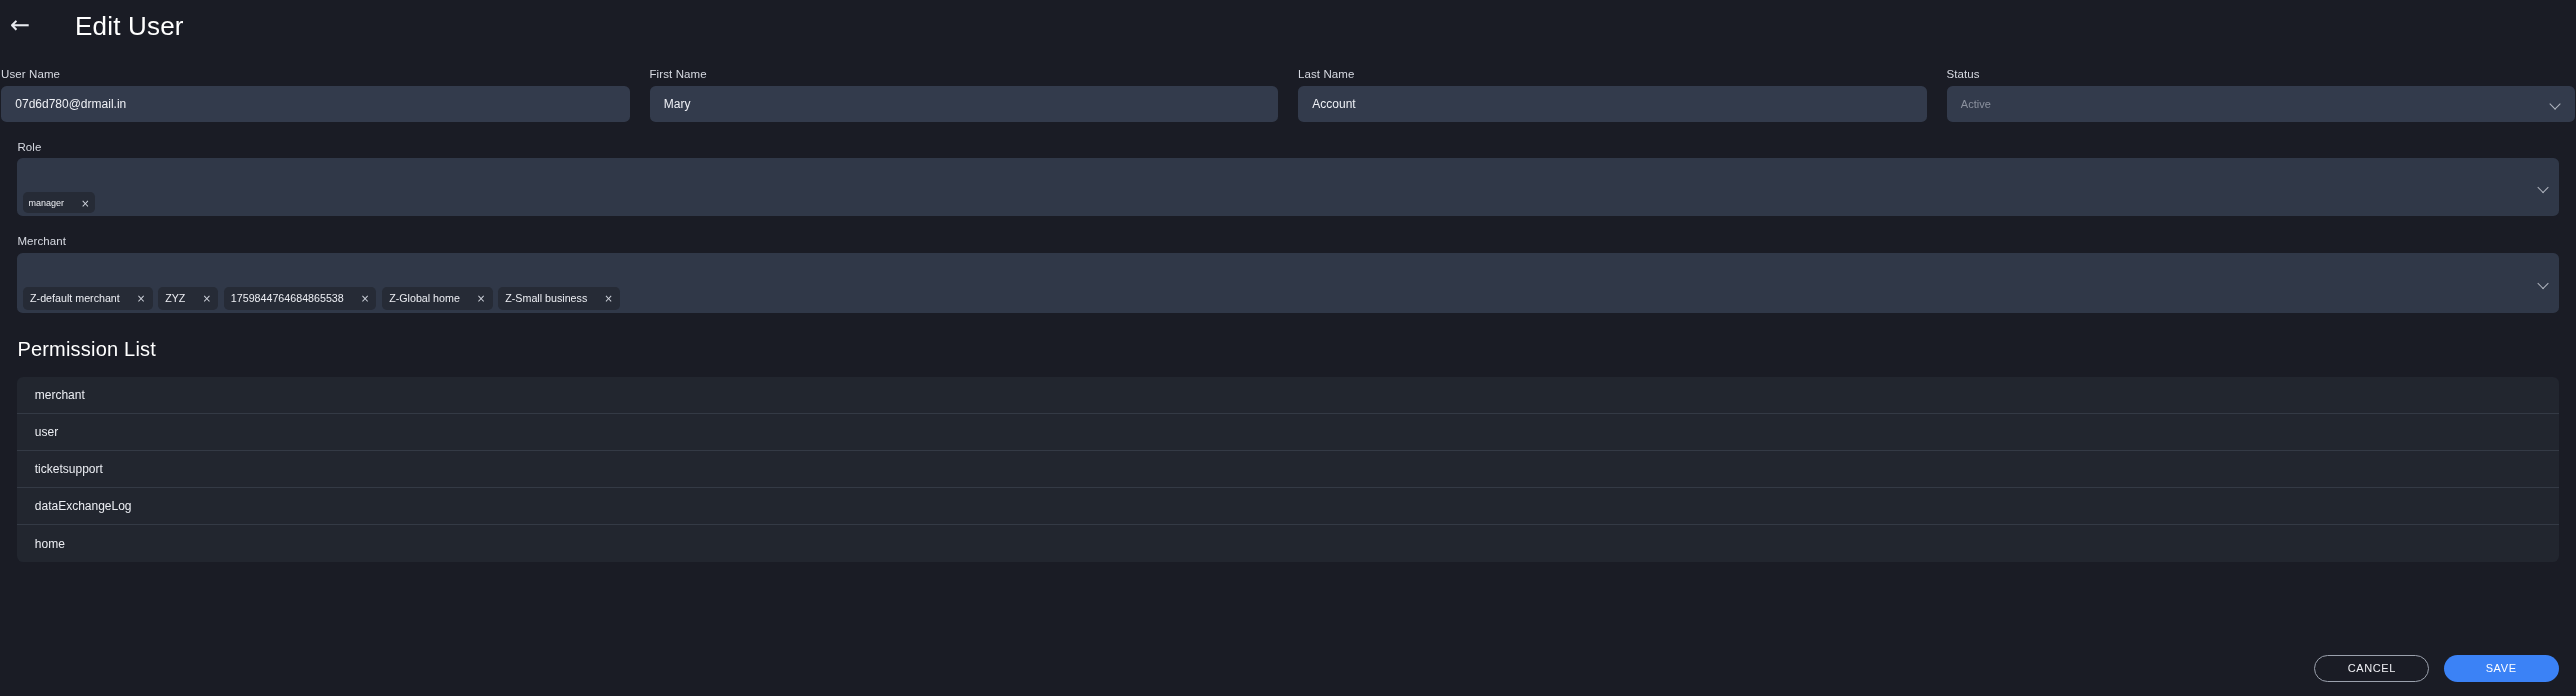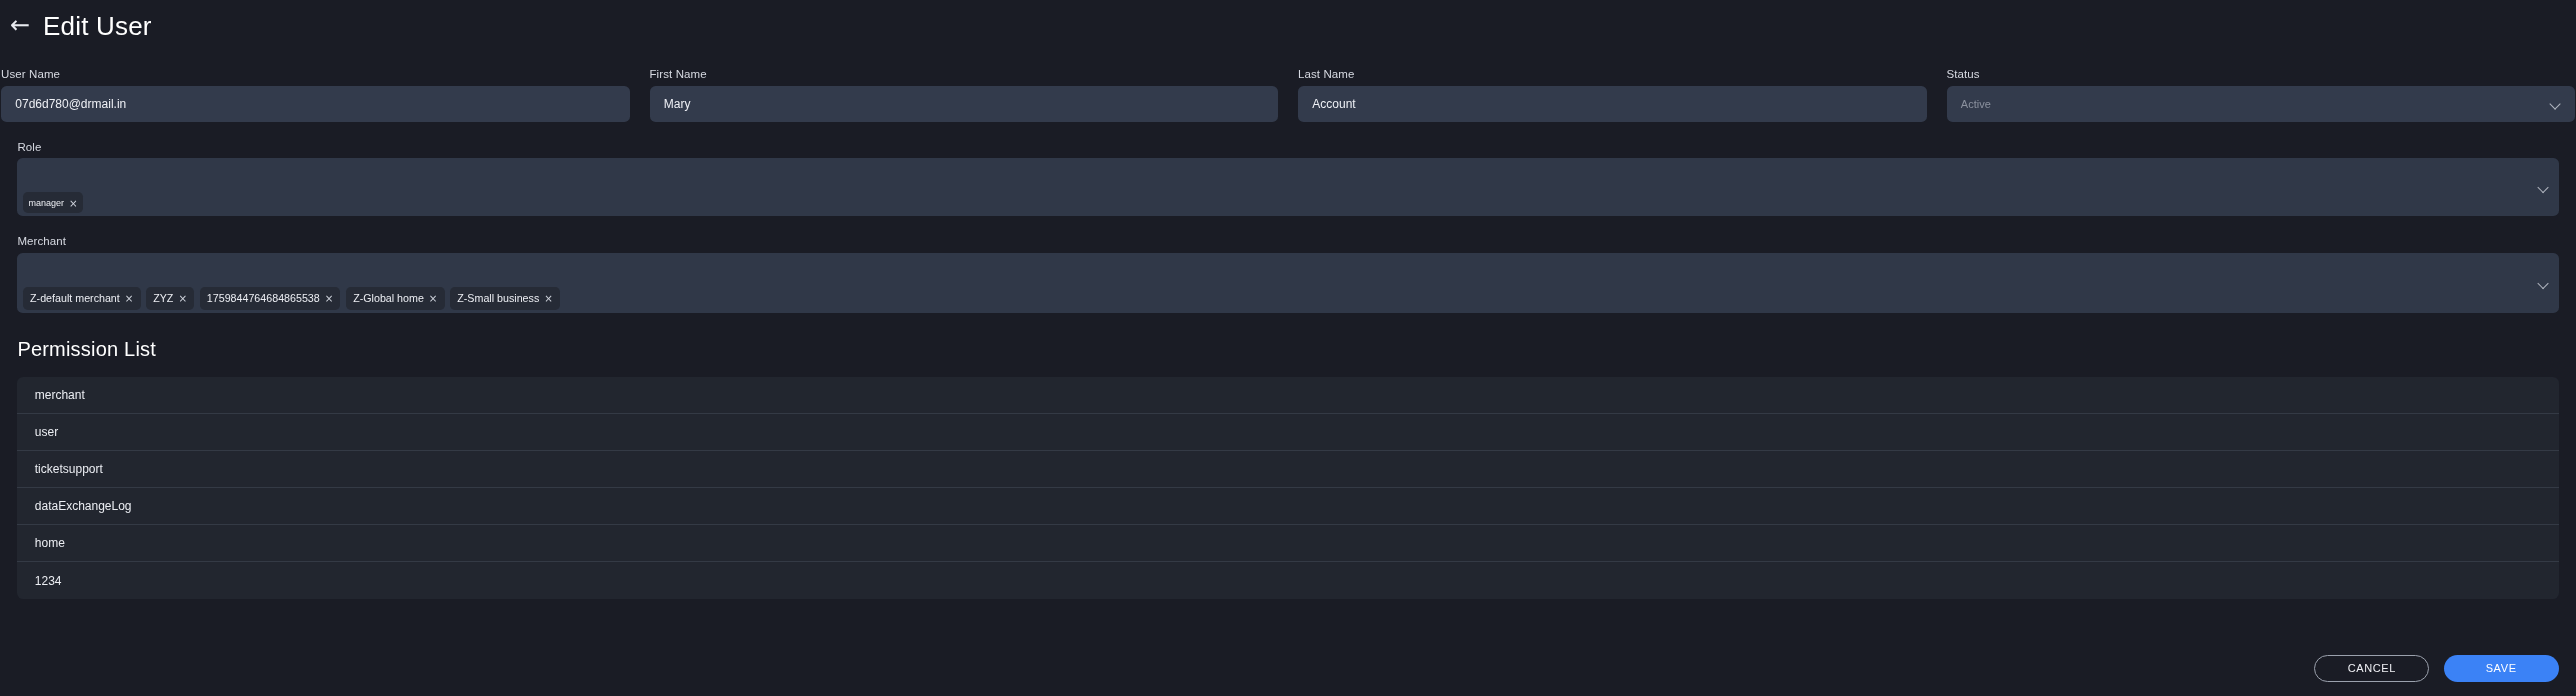--- a/index.html
+++ b/index.html
@@ -30,20 +30,21 @@
     cursor: pointer;
     font-family: "DejaVu Sans", sans-serif;
     position: relative;
     top: -1.6px;
   }
   .page-title {
     font-size: 26px;
     font-weight: 400;
     letter-spacing: 0.2px;
     color: #ffffff;
+    margin-left: 32px;
   }
 
   
   .form-row {
     display: flex;
     gap: 20px;
     padding: 0 1px;
     margin-top: 24px;
     align-items: flex-end;
   }
@@ -102,21 +103,21 @@
     gap: 5.6px;
     flex-wrap: nowrap;
     overflow: hidden;
   }
   .chip {
     background: #262b36;
     border-radius: 4.8px;
     height: 23px;
     display: inline-flex;
     align-items: center;
-    gap: 5px;
+    gap: 17px;
     padding: 0 7.1px;
     font-size: 10.7px;
     color: #eceef3;
     white-space: nowrap;
     cursor: default;
     margin-top: 31px;
   }
   .chip.small { font-size: 9px; height: 20.6px; padding: 0 5.6px; }
   .chip .x {
     font-size: 10.3px;
@@ -267,21 +268,20 @@
     </div>
   </div>
 
   <div class="section-title">Permission List</div>
   <div class="perm-list">
     <div class="perm-row">merchant</div>
     <div class="perm-row">user</div>
     <div class="perm-row">ticketsupport</div>
     <div class="perm-row">dataExchangeLog</div>
     <div class="perm-row">home</div>
-    <div class="perm-row">1234</div>
   </div>
 
   <div class="footer">
     <button class="btn btn-cancel">CANCEL</button>
     <button class="btn btn-save">SAVE</button>
   </div>
 
 </div>
 
 

